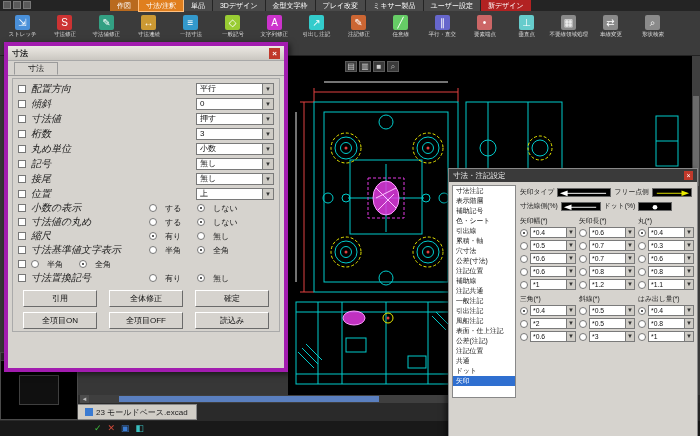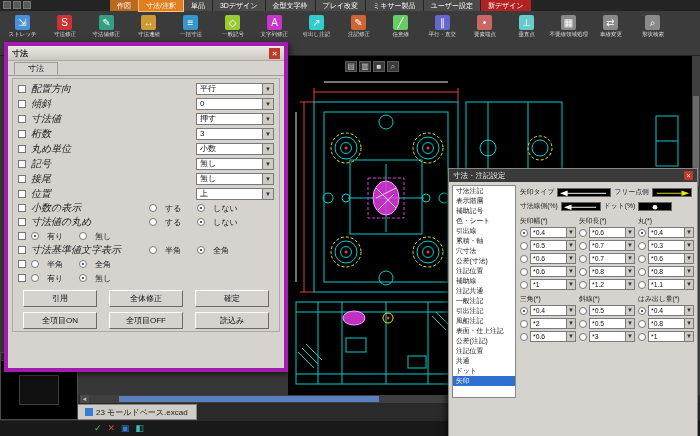--- a/index.html
+++ b/index.html
@@ -399,20 +399,21 @@
             <span class="radio"></span>
             <span>する</span>
           </span>
           <span class="ropt">
             <span class="radio on"></span>
             <span>しない</span>
           </span>
         </div>
           <div class="rrow">
           <span class="cb"></span>
+          <span class="dlabel">縮尺</span>
           <span class="ropt">
             <span class="radio on"></span>
             <span>有り</span>
           </span>
           <span class="ropt">
             <span class="radio"></span>
             <span>無し</span>
           </span>
         </div>
           <div class="rrow">
@@ -433,20 +434,21 @@
             <span class="radio"></span>
             <span>半角</span>
           </span>
           <span class="ropt">
             <span class="radio on"></span>
             <span>全角</span>
           </span>
         </div>
           <div class="rrow">
           <span class="cb"></span>
+          <span class="dlabel">寸法置換記号</span>
           <span class="ropt">
             <span class="radio"></span>
             <span>有り</span>
           </span>
           <span class="ropt">
             <span class="radio on"></span>
             <span>無し</span>
           </span>
         </div>
         </div>

